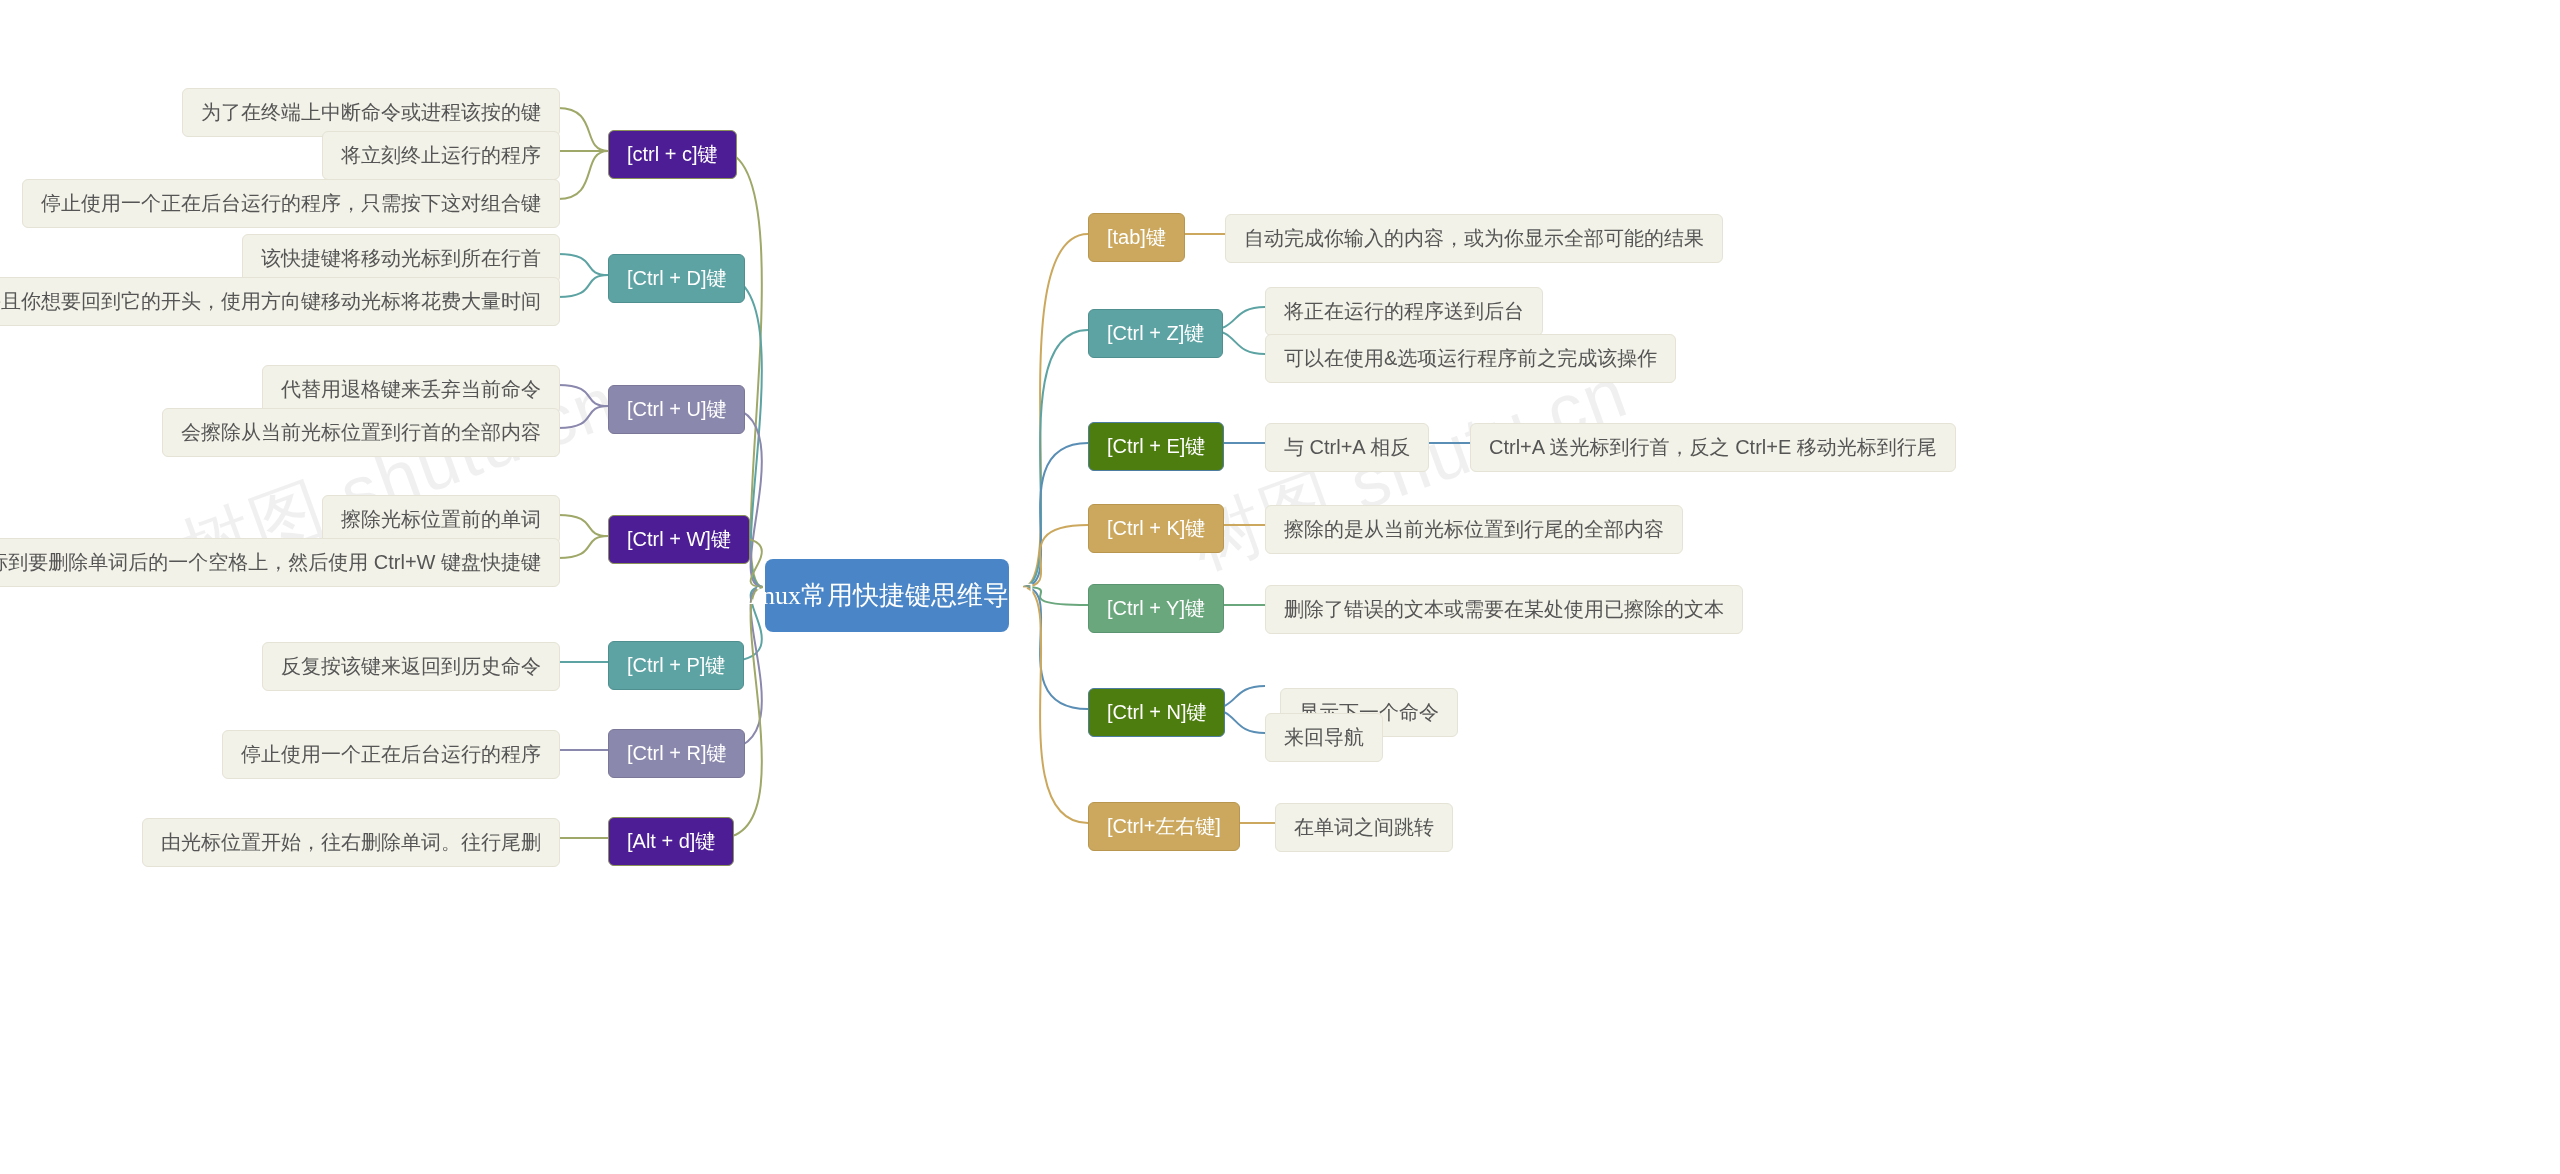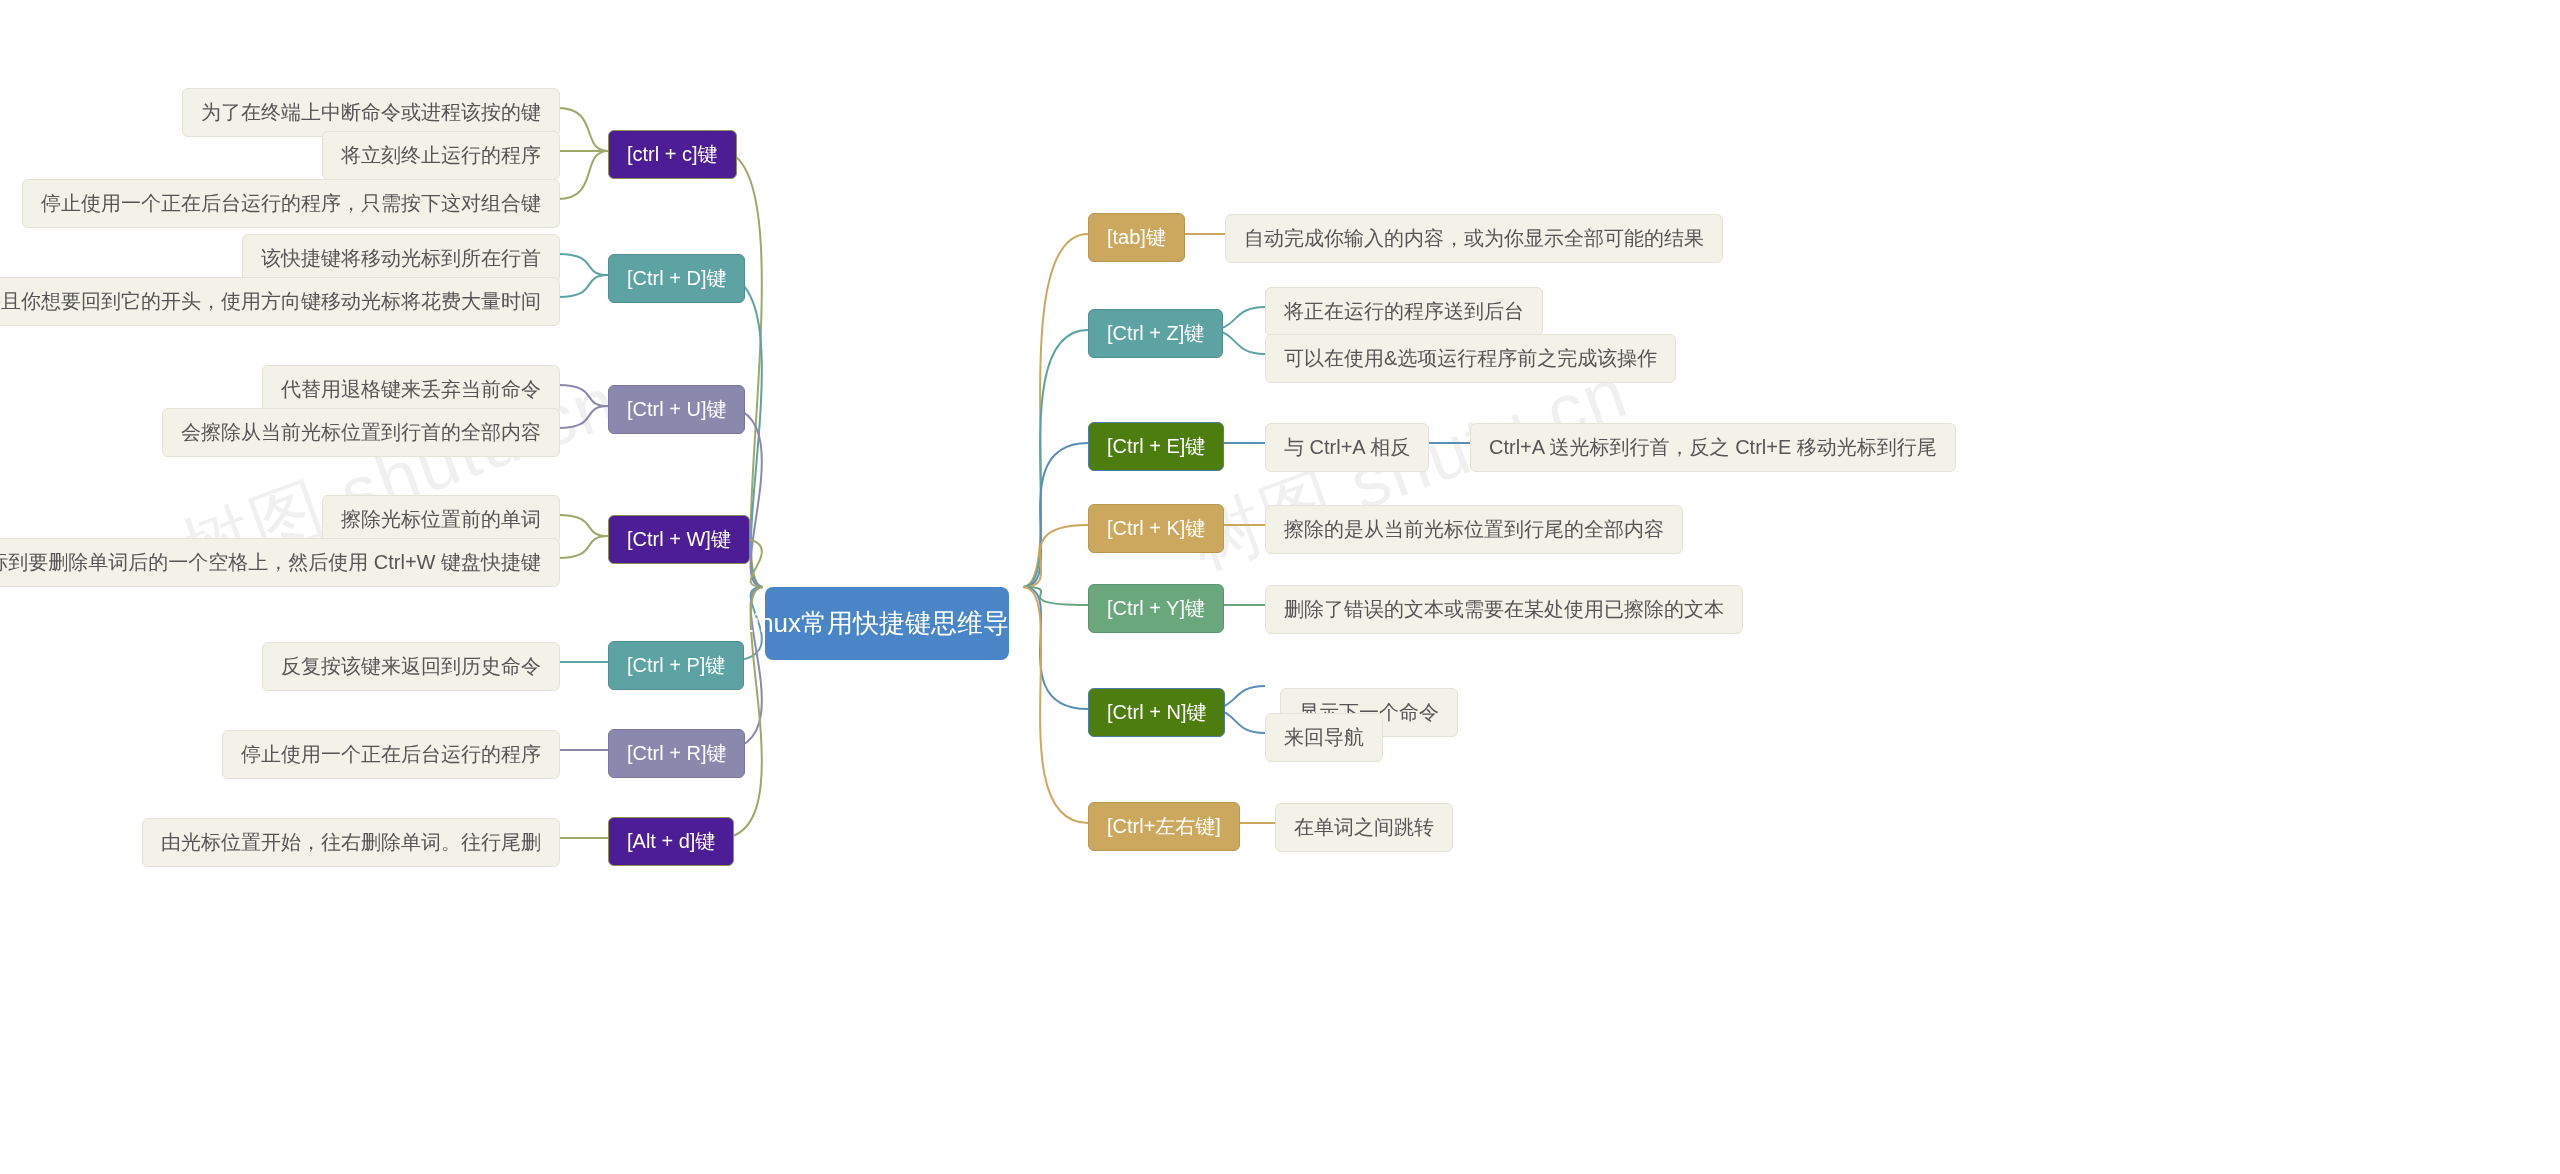--- a/index.html
+++ b/index.html
@@ -111,21 +111,21 @@
   <path d="M1208 525 C 1240 525, 1230 525, 1265 525" stroke="#cba85e"></path>
 
   <path d="M1208 605 C 1240 605, 1230 605, 1265 605" stroke="#6aa77d"></path>
 
   <path d="M1208 709 C 1240 709, 1230 686, 1265 686" stroke="#5a8eb5"></path>
   <path d="M1208 709 C 1240 709, 1230 733, 1265 733" stroke="#5a8eb5"></path>
 
   <path d="M1222 823 C 1250 823, 1240 823, 1275 823" stroke="#cba85e"></path>
 </svg>
 
-<div class="node center-node" style="left:765px; top:587px; width:244px;">Linux常用快捷键思维导图</div>
+<div class="node center-node" style="left:765px; top:559px; width:244px;font-family:Liberation Serif, serif;">Linux常用快捷键思维导图</div>
 
 <div class="node olive" style="left:608px; top:130px;">[ctrl + c]键</div>
 <div class="node leaf" style="right:2000px; top:88px;">为了在终端上中断命令或进程该按的键</div>
 <div class="node leaf" style="right:2000px; top:131px;">将立刻终止运行的程序</div>
 <div class="node leaf" style="right:2000px; top:179px;">停止使用一个正在后台运行的程序，只需按下这对组合键</div>
 
 <div class="node teal" style="left:608px; top:254px;">[Ctrl + D]键</div>
 <div class="node leaf" style="right:2000px; top:234px;">该快捷键将移动光标到所在行首</div>
 <div class="node leaf" style="right:2000px; top:277px;">在终端输入了一个很长的命令或路径，并且你想要回到它的开头，使用方向键移动光标将花费大量时间</div>
 

